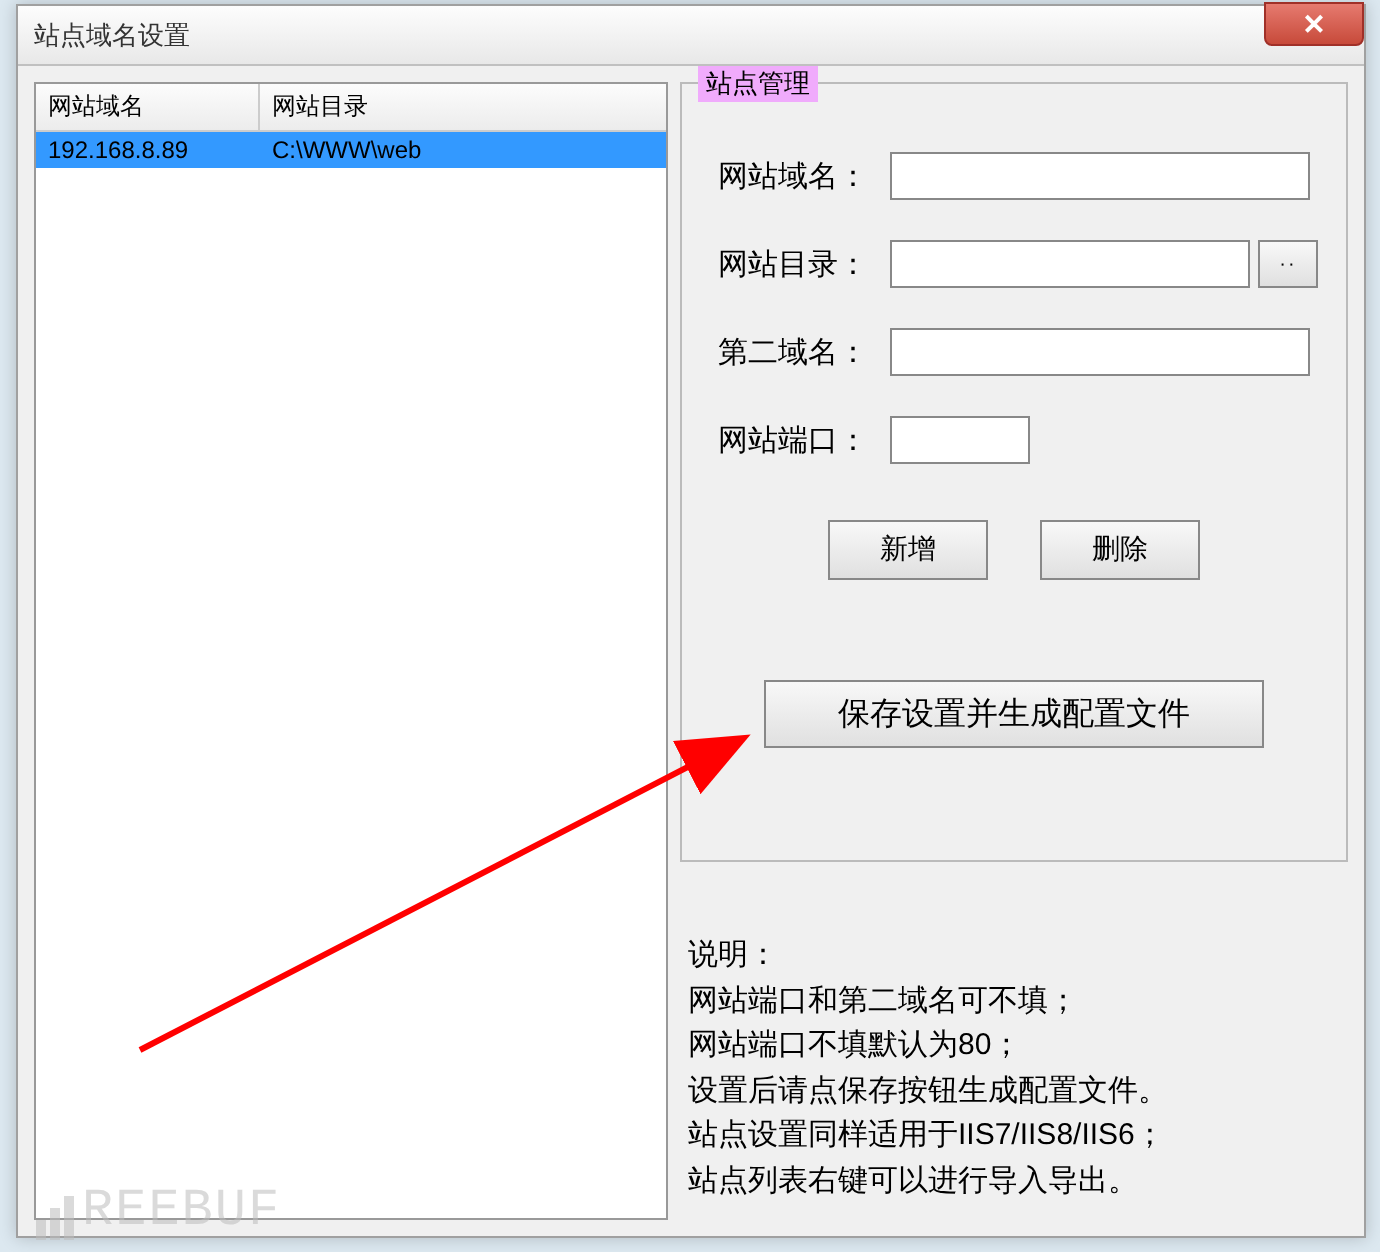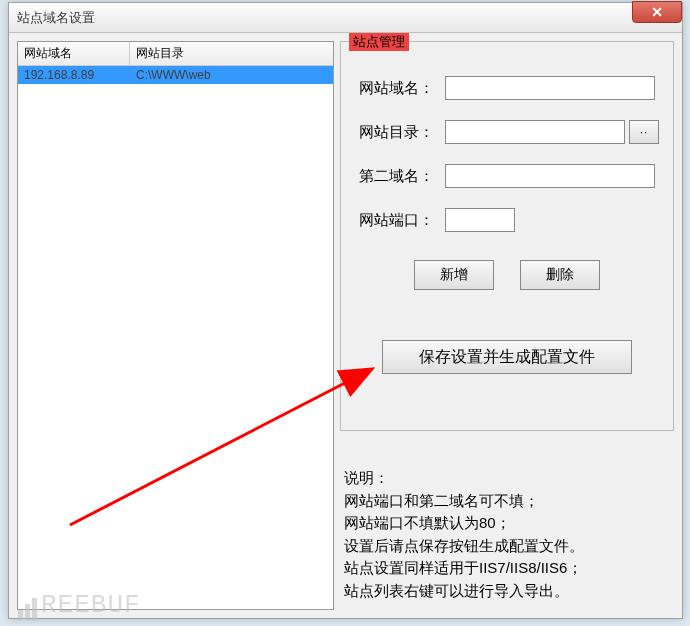--- a/index.html
+++ b/index.html
@@ -60,36 +60,36 @@
     .th {
       padding: 3px 6px;
       border-right: 1px solid #ccc;
       font-size: 12px;
       background: linear-gradient(to bottom, #fcfcfc, #ececec);
     }
     .th:last-child { border-right: none; flex: 1; }
     .th1 { width: 112px; }
     .table-body { flex: 1; }
     .row { display: flex; }
-    .row.selected { background: #3399ff; color: #404040; }
+    .row.selected { background: #3399ff; color: #000000; }
     .td { padding: 2px 6px; font-size: 12px; }
     .td1 { width: 112px; }
     .td2 { flex: 1; }
     .right-panel { flex: 1; }
     .groupbox {
       border: 1px solid #bbb;
       position: relative;
       padding: 20px 14px 14px 14px;
       height: 390px;
     }
     .group-title {
       position: absolute;
       top: -9px;
       left: 8px;
-      background: #ef4444;
+      background: #f0abfc;
       padding: 0 4px;
       font-size: 13px;
     }
     .form-row { display: flex; align-items: center; margin: 14px 0 20px 0; }
     .form-label { width: 90px; text-align: left; font-size: 15px; padding-left: 4px; }
     .form-input {
       border: 1px solid #888;
       height: 24px;
       padding: 2px 4px;
       font-size: 13px;

